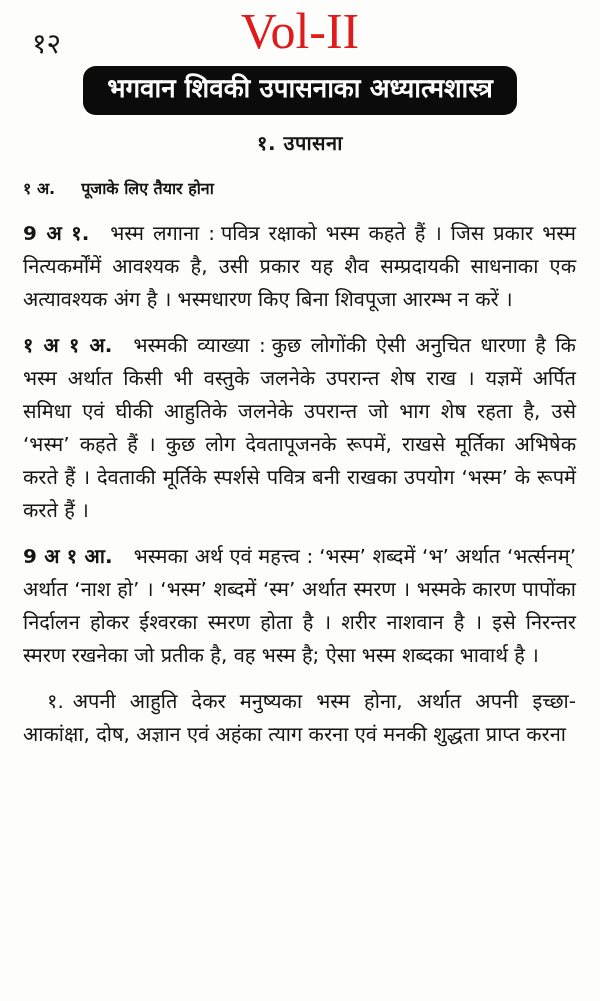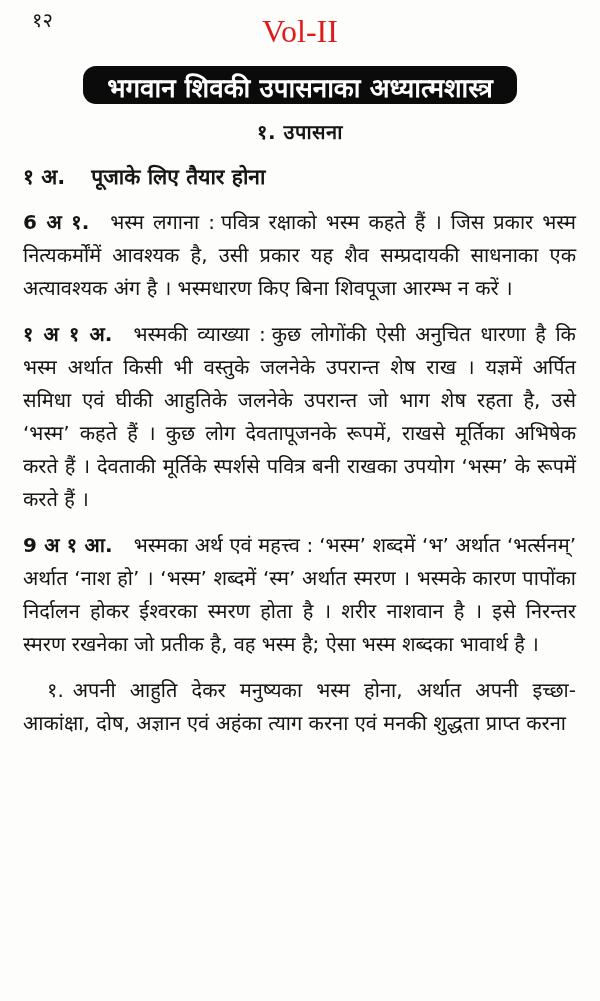--- a/index.html
+++ b/index.html
@@ -7,38 +7,38 @@
   body {
     background: #fdfdfc;
     color: #151515;
     font-family: "DejaVu Sans", "Liberation Sans", sans-serif;
     position: relative;
     overflow: hidden;
   }
 
   .page-number {
     position: absolute;
-    top: 6px; left: 32px;
-    font-size: 20px;
+    top: 23px; left: 32px;
+    font-size: 28px;
   }
 
   header { text-align: center; padding-top: 4px; }
 
   .volume-title {
     font-family: "Liberation Serif", "DejaVu Serif", serif;
-    font-size: 32px;
+    font-size: 50px;
     line-height: 54px;
     font-weight: 400;
   }
 
   .banner-wrap { text-align: center; margin-top: 8px; }
   .banner {
     display: inline-block;
     border-radius: 13px;
-    padding: 7px 24px 1px;
+    padding: 7px 24px 12px;
     font-size: 26px;
     font-weight: 700;
     line-height: 30px;
   }
 
   .chapter-heading {
     font-size: 20px;
     font-weight: 700;
     margin-top: 14px;
     letter-spacing: 0.5px;
@@ -46,21 +46,21 @@
 
   main {
     padding: 16px 24px 0 23px;
     font-size: 20px;
     line-height: 33px;
     text-align: justify;
   }
 
   .sec-head {
     font-weight: 700;
-    font-size: 21px;
+    font-size: 16px;
     margin-bottom: 12px;
     text-align: left;
   }
   .section-label { margin-right: 26px; }
 
   .body-par { margin-bottom: 13px; }
   .par-label { font-weight: 700; margin-right: 21px; }
   .par-lead  { font-weight: 400; margin-right: 6px; }
 
   .list-par { margin-bottom: 13px; text-indent: 24px; }
@@ -78,17 +78,17 @@
     <div class="banner" style="background: rgb(11, 11, 11); color: rgb(255, 255, 255);">
       <span>भगवान शिवकी उपासनाका अध्यात्मशास्त्र</span>
     </div>
   </div>
 
   <div class="chapter-heading">१. उपासना</div>
 </header>
 
 <main>
     <p class="sec-head"><span class="section-label">१ अ.</span><span class="section-title">पूजाके लिए तैयार होना</span></p>
-    <p class="body-par"><span class="par-label">6 अ १.</span><span class="par-lead">भस्म लगाना :</span><span class="par-text">पवित्र रक्षाको भस्म कहते हैं । जिस प्रकार भस्म नित्यकर्मोंमें आवश्यक है, उसी प्रकार यह शैव सम्प्रदायकी साधनाका एक अत्यावश्यक अंग है । भस्मधारण किए बिना शिवपूजा आरम्भ न करें ।</span></p>
+    <p class="body-par"><span class="par-label">9 अ १.</span><span class="par-lead">भस्म लगाना :</span><span class="par-text">पवित्र रक्षाको भस्म कहते हैं । जिस प्रकार भस्म नित्यकर्मोंमें आवश्यक है, उसी प्रकार यह शैव सम्प्रदायकी साधनाका एक अत्यावश्यक अंग है । भस्मधारण किए बिना शिवपूजा आरम्भ न करें ।</span></p>
     <p class="body-par"><span class="par-label">१ अ १ अ.</span><span class="par-lead">भस्मकी व्याख्या :</span><span class="par-text">कुछ लोगोंकी ऐसी अनुचित धारणा है कि भस्म अर्थात किसी भी वस्तुके जलनेके उपरान्त शेष राख । यज्ञमें अर्पित समिधा एवं घीकी आहुतिके जलनेके उपरान्त जो भाग शेष रहता है, उसे ‘भस्म’ कहते हैं । कुछ लोग देवतापूजनके रूपमें, राखसे मूर्तिका अभिषेक करते हैं । देवताकी मूर्तिके स्पर्शसे पवित्र बनी राखका उपयोग ‘भस्म’ के रूपमें करते हैं ।</span></p>
     <p class="body-par"><span class="par-label">9 अ १ आ.</span><span class="par-lead">भस्मका अर्थ एवं महत्त्व :</span><span class="par-text">‘भस्म’ शब्दमें ‘भ’ अर्थात ‘भर्त्सनम्’ अर्थात ‘नाश हो’ । ‘भस्म’ शब्दमें ‘स्म’ अर्थात स्मरण । भस्मके कारण पापोंका निर्दालन होकर ईश्वरका स्मरण होता है । शरीर नाशवान है । इसे निरन्तर स्मरण रखनेका जो प्रतीक है, वह भस्म है; ऐसा भस्म शब्दका भावार्थ है ।</span></p>
     <p class="list-par"><span class="list-label">१.</span><span class="list-text">अपनी आहुति देकर मनुष्यका भस्म होना, अर्थात अपनी इच्छा-आकांक्षा, दोष, अज्ञान एवं अहंका त्याग करना एवं मनकी शुद्धता प्राप्त करना</span></p>
   </main>
 
 </body></html>

